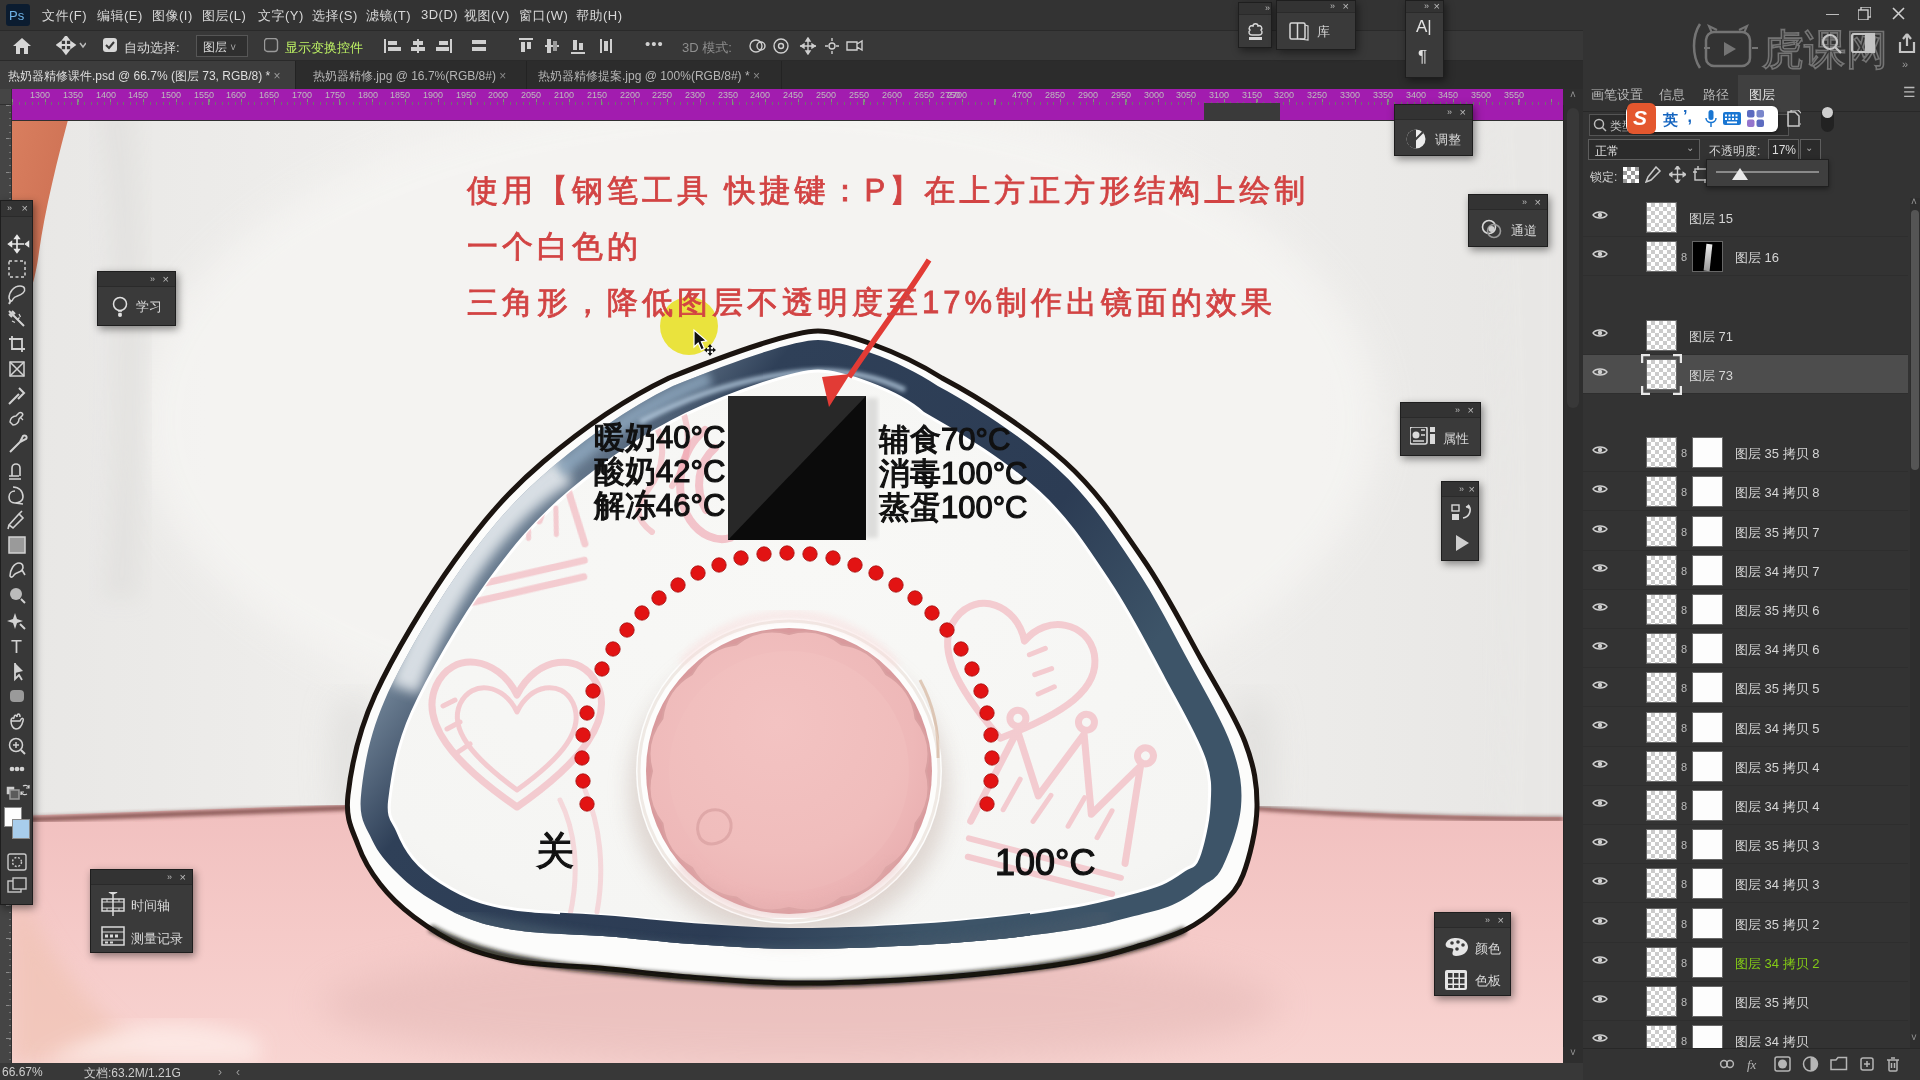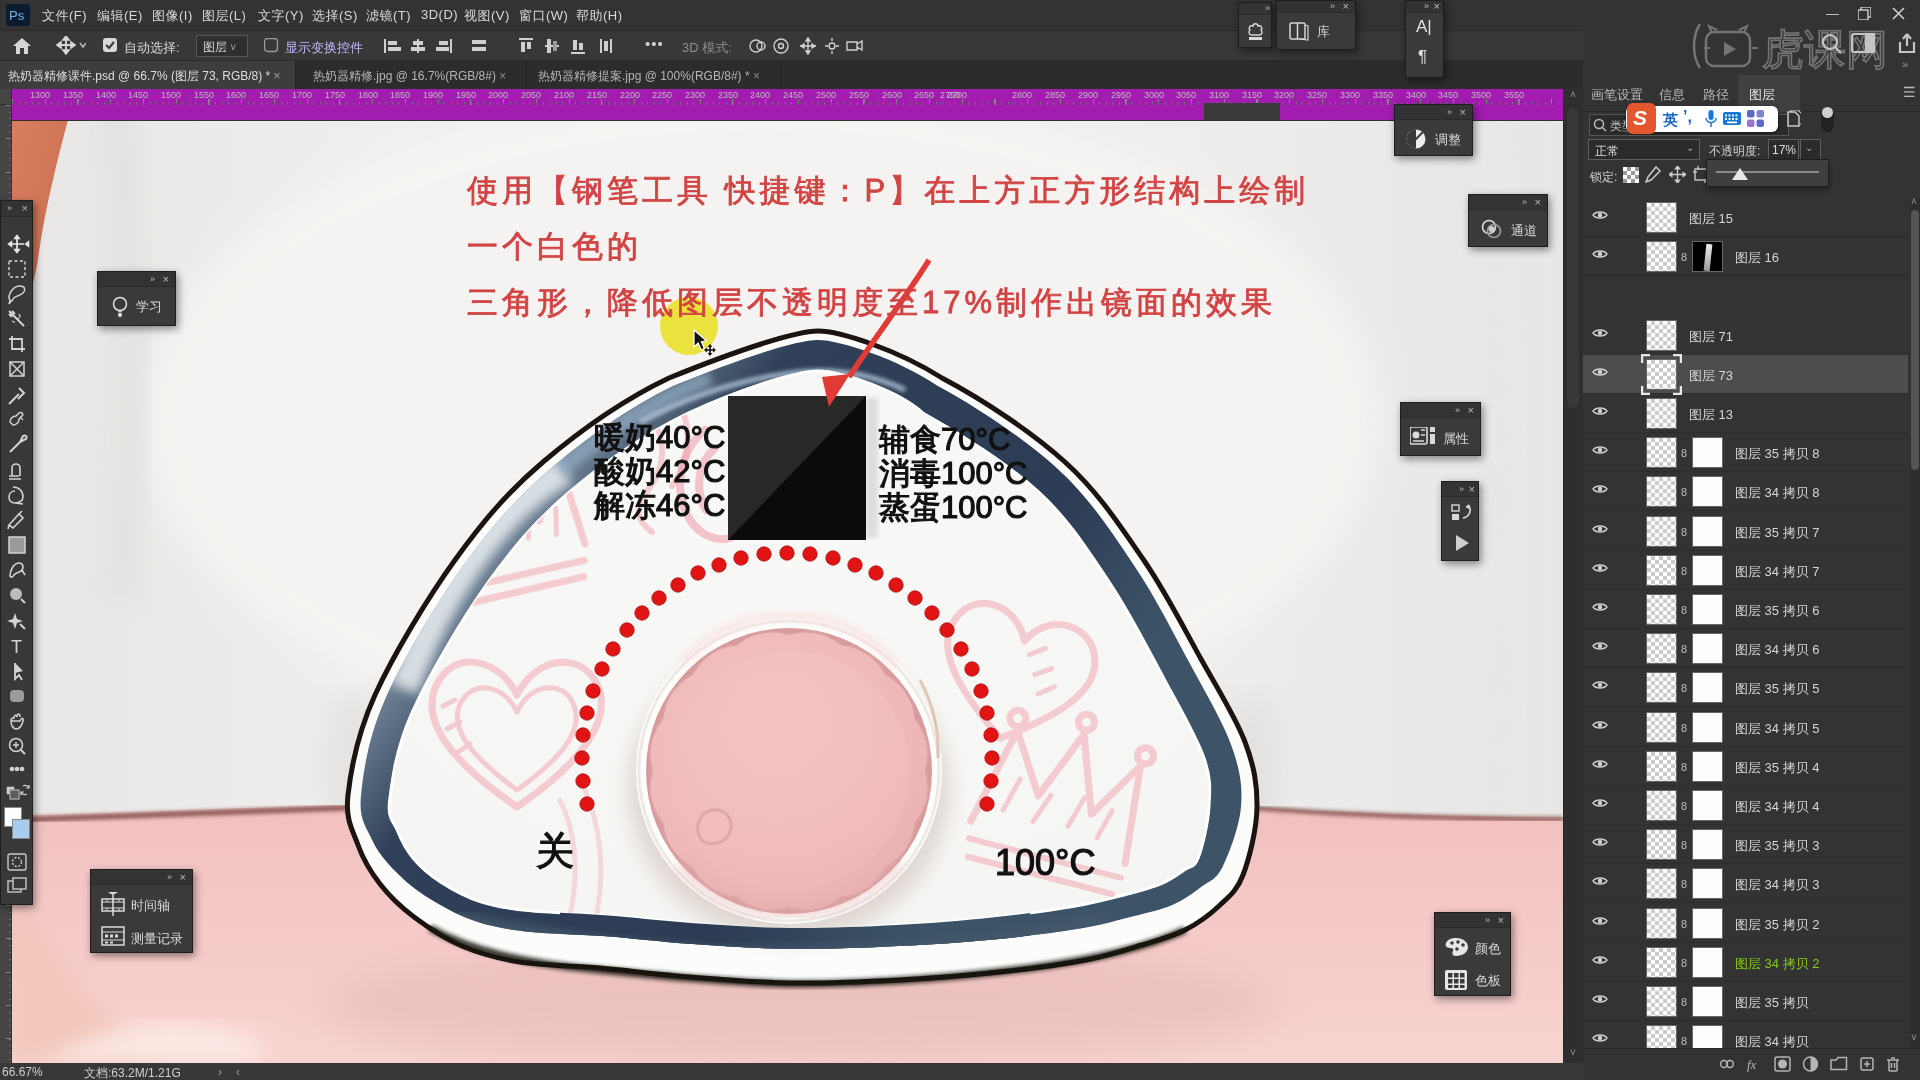--- a/index.html
+++ b/index.html
@@ -280,21 +280,21 @@
       </svg>
  <svg class="abs" style="left:103px;top:7px" width="15" height="15">
         <rect x="0" y="0" width="14" height="14" rx="3" fill="#d8d8d8"></rect>
         <path d="M3 7 l3 3 l5 -6" stroke="#383838" stroke-width="2" fill="none"></path>
       </svg>
  <span class="abs" style="left:124px;top:8px;color:#d8d8d8;font-size:13px">自动选择:</span>
  <div class="abs" style="left:196px;top:4px;width:52px;height:22px;background:#2f2f2f;border:1px solid #565656;color:#d8d8d8;font-size:12px;padding:3px 0 0 6px">图层 <span style="color:#aaa;font-size:10px">˅</span></div>
  <svg class="abs" style="left:264px;top:7px" width="15" height="15">
         <rect x="0.5" y="0.5" width="13" height="13" rx="3" fill="none" stroke="#9a9a9a" stroke-width="1.4"></rect>
       </svg>
- <span class="abs" style="left:285px;top:8px;color:#c4b5fd;font-size:13px">显示变换控件</span>
+ <span class="abs" style="left:285px;top:8px;color:#bef264;font-size:13px">显示变换控件</span>
  <svg class="abs" style="left:384px;top:7px" width="250" height="17" fill="#cfcfcf">
   <g transform="translate(0,0)">
           <rect x="0" y="1" width="2" height="14"></rect>
           <rect x="4" y="3" width="9" height="4"></rect>
           <rect x="4" y="9" width="13" height="4"></rect>
         </g>
   <g transform="translate(26,0)">
           <rect x="7" y="1" width="2" height="14"></rect>
           <rect x="3" y="3" width="10" height="4"></rect>
           <rect x="1" y="9" width="14" height="4"></rect>
@@ -381,21 +381,21 @@
       <span style="left:673px">2300</span>
       <span style="left:706px">2350</span>
       <span style="left:738px">2400</span>
       <span style="left:771px">2450</span>
       <span style="left:804px">2500</span>
       <span style="left:837px">2550</span>
       <span style="left:870px">2600</span>
       <span style="left:902px">2650</span>
       <span style="left:935px">2700</span>
       <span style="left:928px">2750</span>
-      <span style="left:1000px">2800</span>
+      <span style="left:1000px">4700</span>
       <span style="left:1033px">2850</span>
       <span style="left:1066px">2900</span>
       <span style="left:1099px">2950</span>
       <span style="left:1132px">3000</span>
       <span style="left:1164px">3050</span>
       <span style="left:1197px">3100</span>
       <span style="left:1230px">3150</span>
       <span style="left:1262px">3200</span>
       <span style="left:1295px">3250</span>
       <span style="left:1328px">3300</span>
@@ -531,28 +531,20 @@
         <svg class="abs" style="left:9px;top:11px" width="16" height="12">
           <path d="M1 6 C4 2 12 2 15 6 C12 10 4 10 1 6 Z" fill="none" stroke="#cfcfcf" stroke-width="1.3"></path>
           <circle cx="8" cy="6" r="2.2" fill="#cfcfcf"></circle>
         </svg>
         <div class="abs" style="left:63px;top:4px;width:31px;height:31px;background:#fff;background-image:linear-gradient(45deg,#cbcbcb 25%,transparent 25%,transparent 75%,#cbcbcb 75%),linear-gradient(45deg,#cbcbcb 25%,transparent 25%,transparent 75%,#cbcbcb 75%);background-size:8px 8px;background-position:0 0,4px 4px;border:1px solid #666"></div>
         <svg class="abs" style="left:58px;top:-1px" width="41" height="41">
           <path d="M1 9 V1 H9 M32 1 H40 V9 M40 32 V40 H32 M9 40 H1 V32" fill="none" stroke="#e8e8e8" stroke-width="2.5"></path>
         </svg>
         <div class="abs" style="left:106px;top:12px;color:#d6d6d6;font-size:13px;white-space:nowrap">图层 73</div>
       </div>
-      <div class="abs" style="left:0;top:364px;width:325px;height:39px;border-bottom:1px solid #2e2e2e;">
-        <svg class="abs" style="left:9px;top:11px" width="16" height="12">
-          <path d="M1 6 C4 2 12 2 15 6 C12 10 4 10 1 6 Z" fill="none" stroke="#cfcfcf" stroke-width="1.3"></path>
-          <circle cx="8" cy="6" r="2.2" fill="#cfcfcf"></circle>
-        </svg>
-        <div class="abs" style="left:63px;top:4px;width:31px;height:31px;background:#fff;background-image:linear-gradient(45deg,#cbcbcb 25%,transparent 25%,transparent 75%,#cbcbcb 75%),linear-gradient(45deg,#cbcbcb 25%,transparent 25%,transparent 75%,#cbcbcb 75%);background-size:8px 8px;background-position:0 0,4px 4px;border:1px solid #666"></div>
-        <div class="abs" style="left:106px;top:12px;color:#d6d6d6;font-size:13px;white-space:nowrap">图层 13</div>
-      </div>
       <div class="abs" style="left:0;top:403px;width:325px;height:39px;border-bottom:1px solid #2e2e2e;">
         <svg class="abs" style="left:9px;top:11px" width="16" height="12">
           <path d="M1 6 C4 2 12 2 15 6 C12 10 4 10 1 6 Z" fill="none" stroke="#cfcfcf" stroke-width="1.3"></path>
           <circle cx="8" cy="6" r="2.2" fill="#cfcfcf"></circle>
         </svg>
         <div class="abs" style="left:63px;top:4px;width:31px;height:31px;background:#fff;background-image:linear-gradient(45deg,#cbcbcb 25%,transparent 25%,transparent 75%,#cbcbcb 75%),linear-gradient(45deg,#cbcbcb 25%,transparent 25%,transparent 75%,#cbcbcb 75%);background-size:8px 8px;background-position:0 0,4px 4px;border:1px solid #666"></div>
         <div class="abs" style="left:98px;top:14px;width:9px;height:12px;color:#bbb;font-size:11px">8</div>
         <div class="abs" style="left:109px;top:4px;width:31px;height:31px;background:#fdfdfd;border:1px solid #666"></div>
         <div class="abs" style="left:152px;top:12px;color:#d6d6d6;font-size:13px;white-space:nowrap">图层 35 拷贝 8</div>
       </div>

